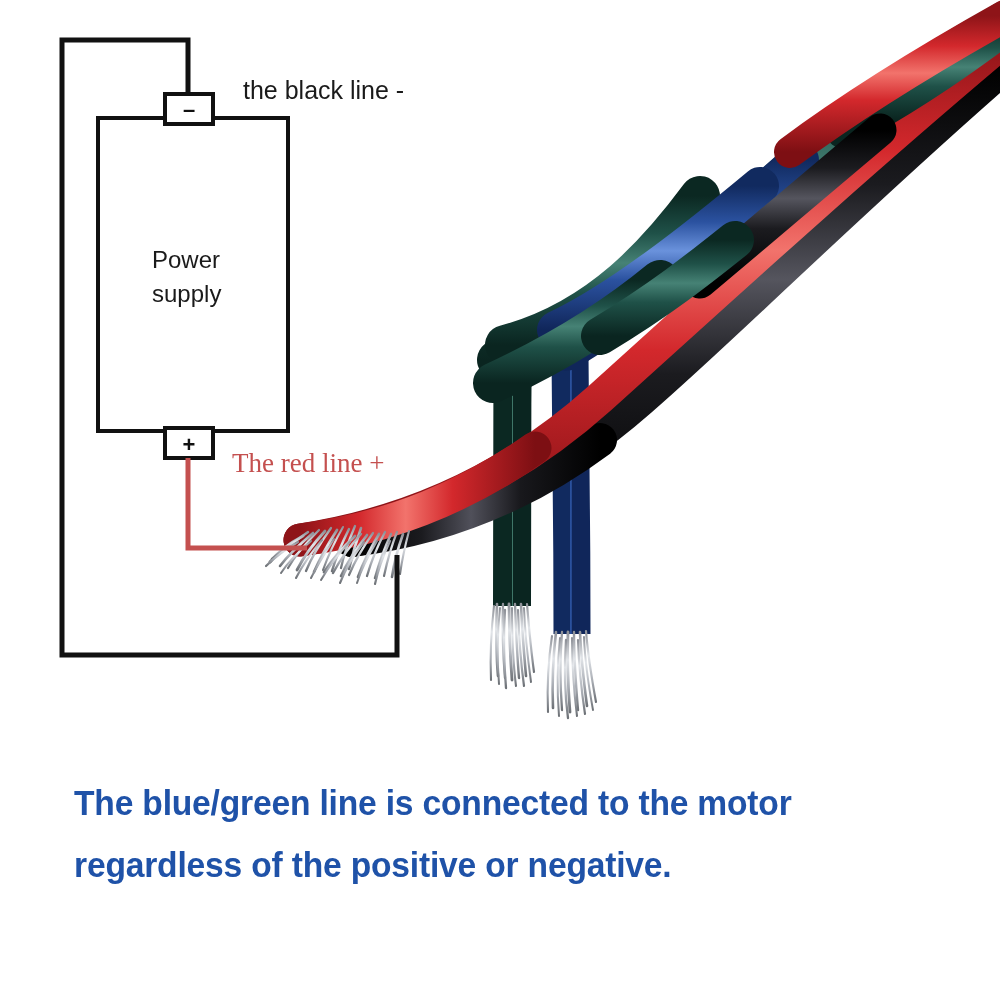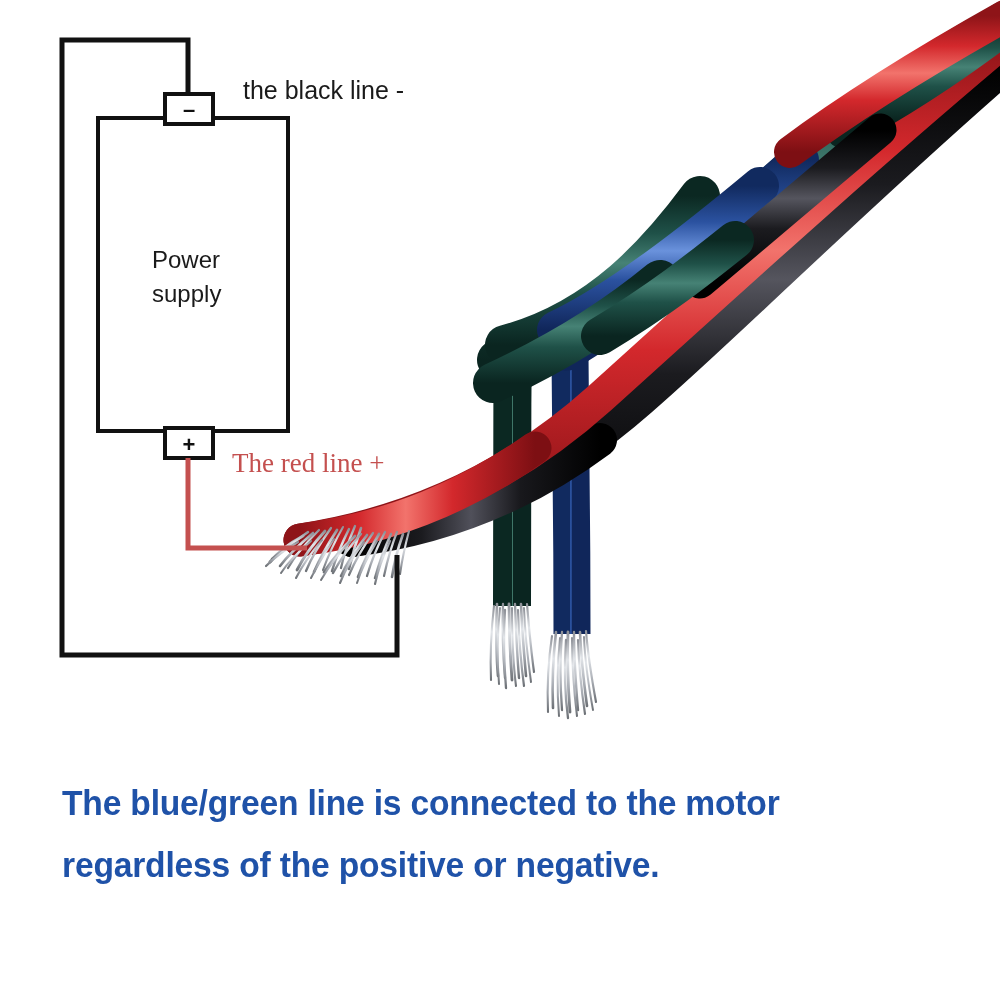--- a/index.html
+++ b/index.html
@@ -41,21 +41,21 @@
     fill: #c4504f;
   }
   .svg-text-sign {
     font-family: "Liberation Sans", sans-serif;
     font-size: 22px;
     font-weight: bold;
     fill: #111111;
   }
   #caption {
     position: absolute;
-    left: 62px;
+    left: 74px;
     top: 772px;
     width: 900px;
   }
   .caption-line {
     color: #1f52a8;
     font-family: "Liberation Sans", sans-serif;
     font-size: 35px;
     font-weight: bold;
     letter-spacing: -0.2px;
     line-height: 62px;

